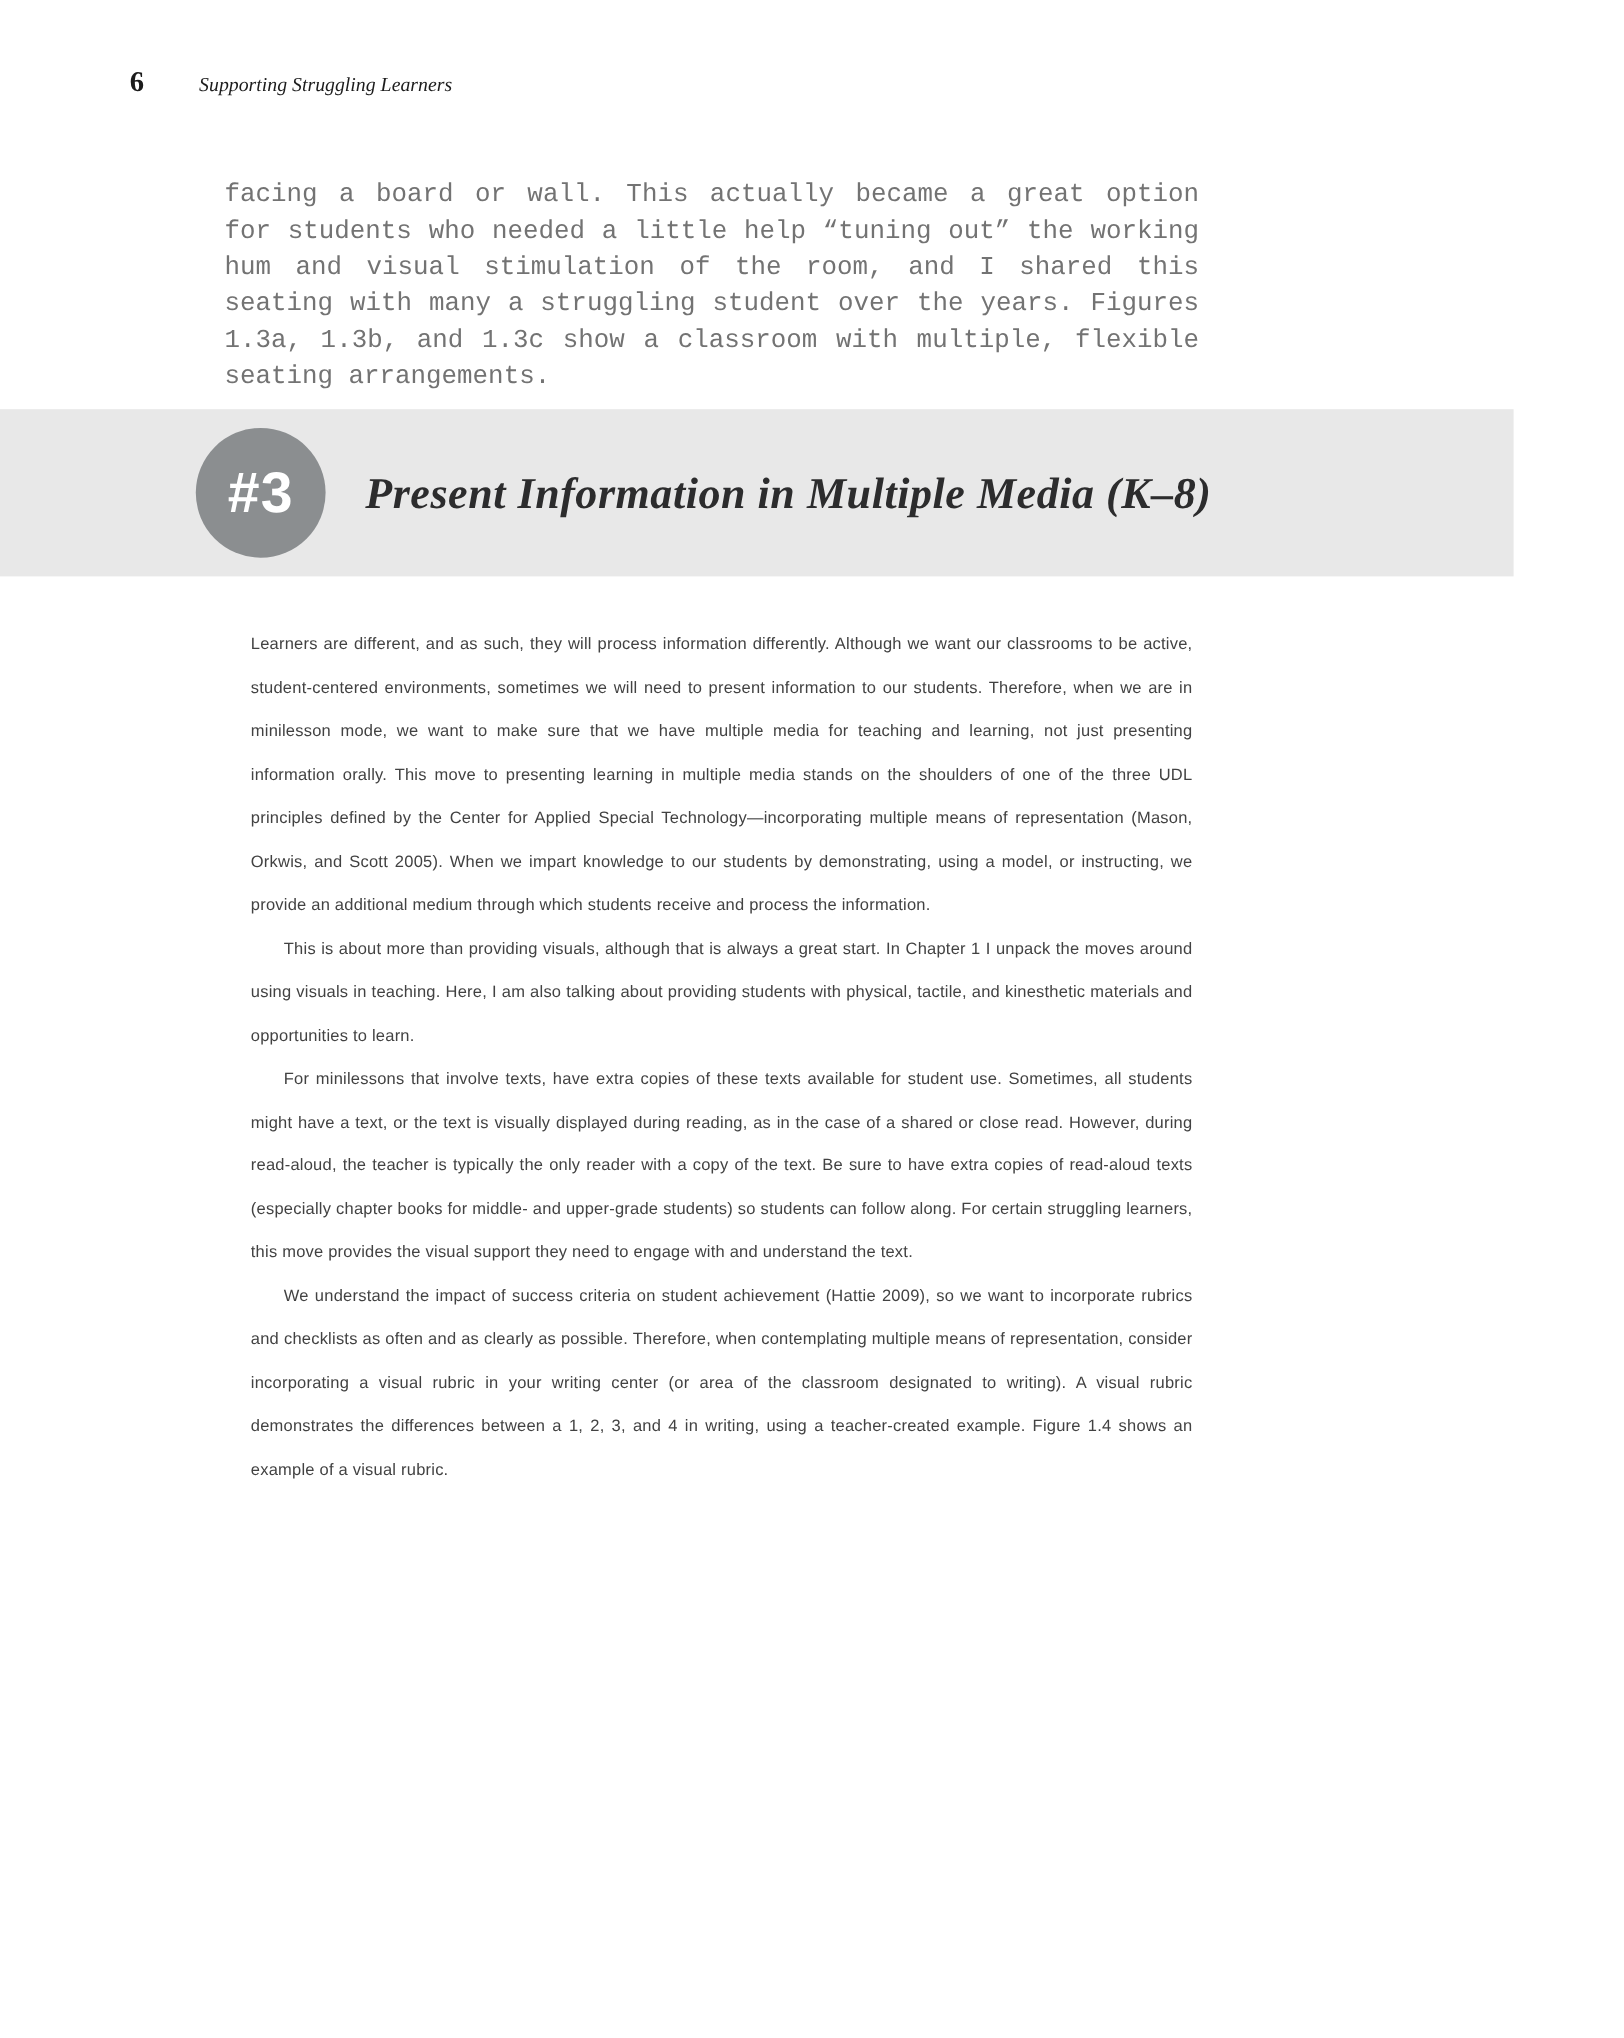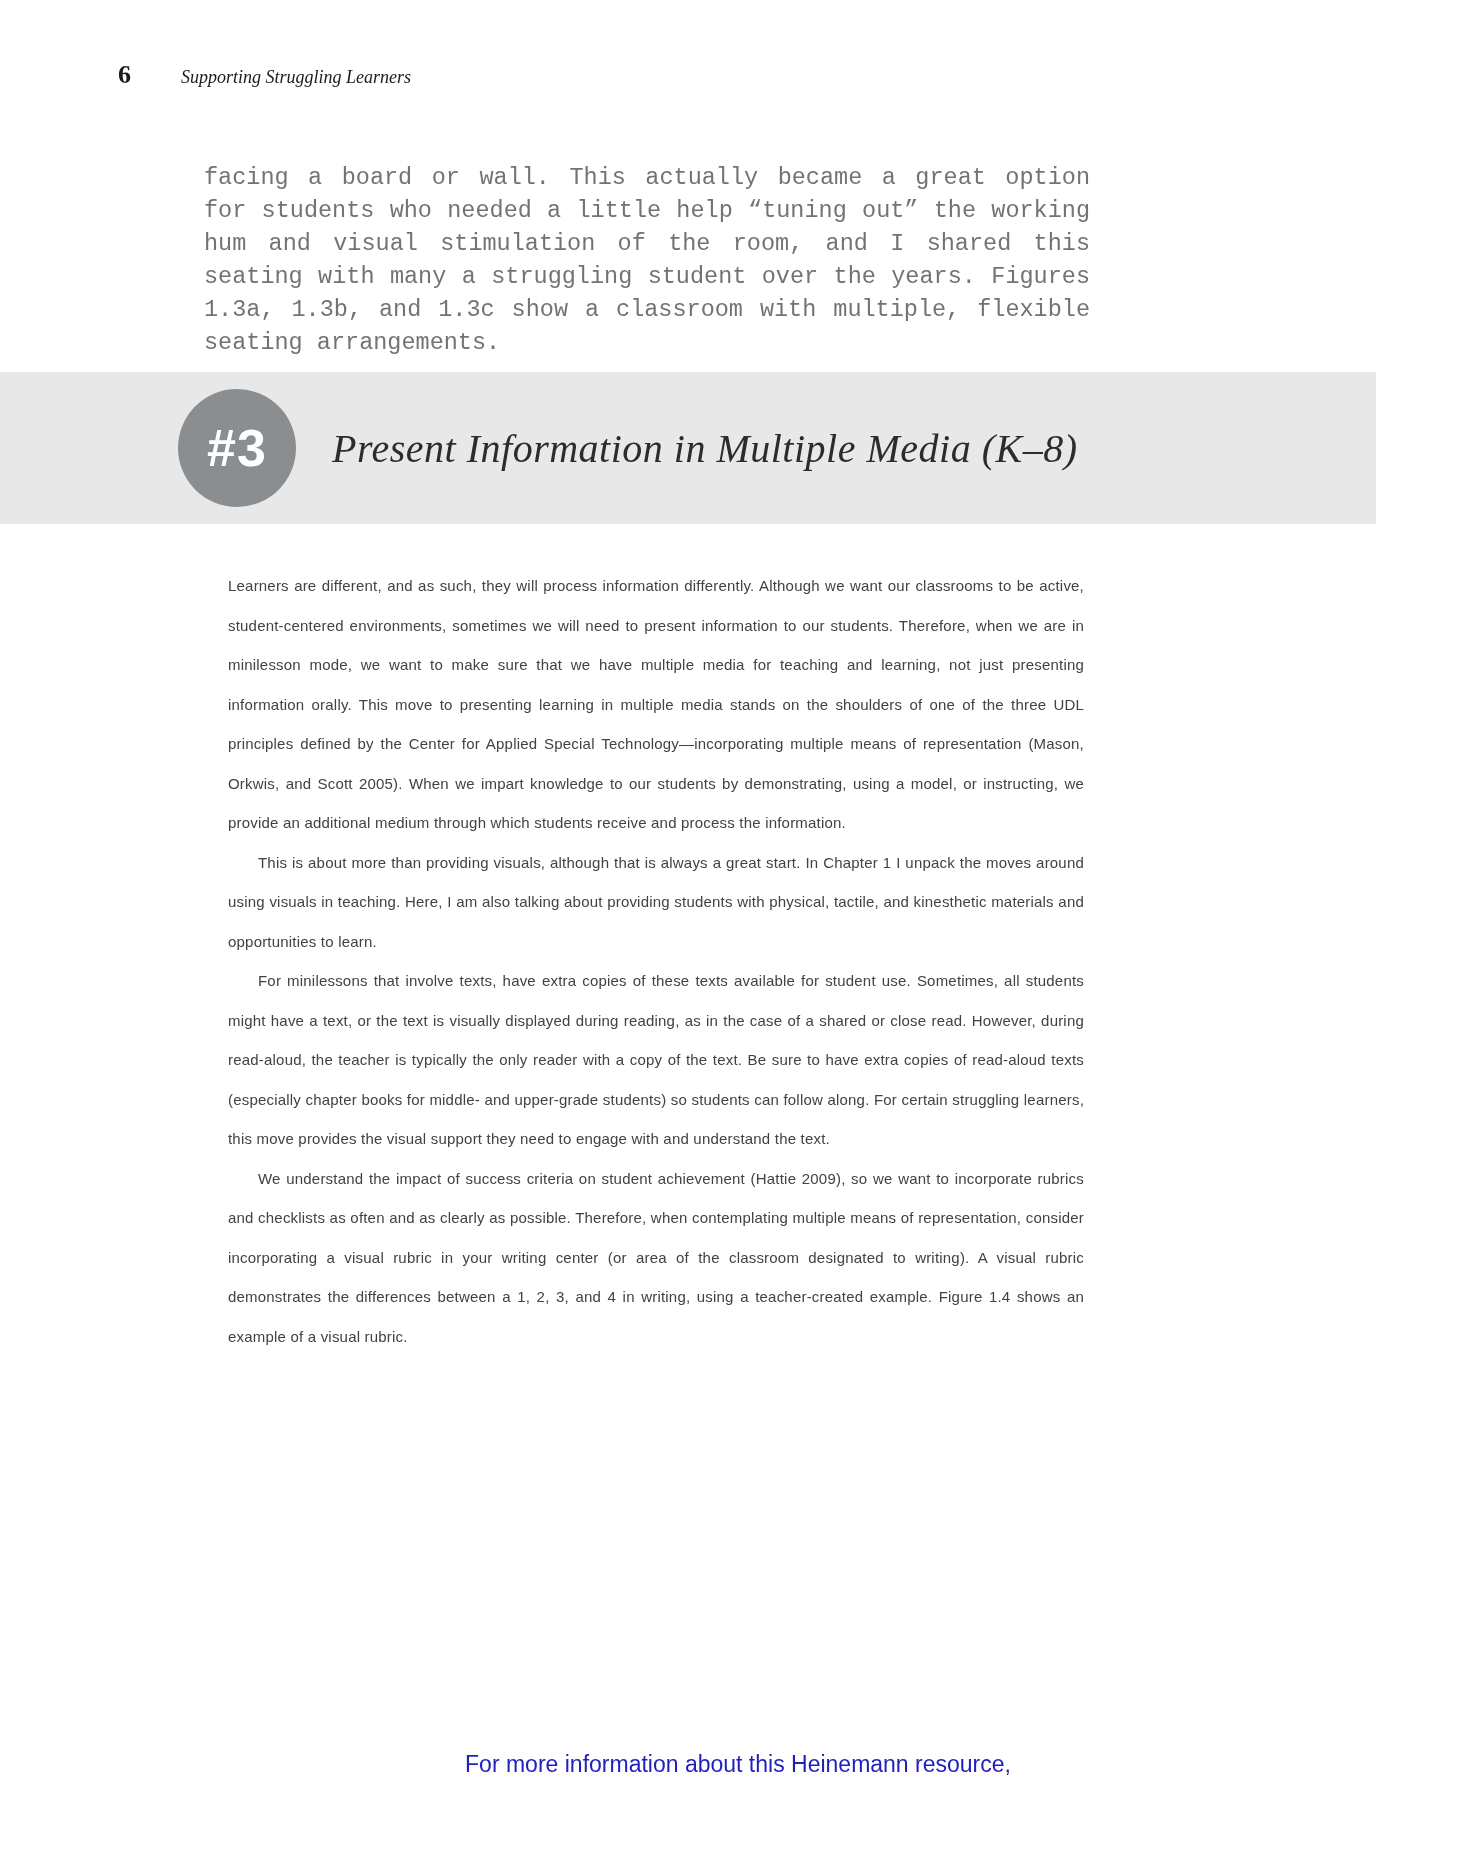--- a/index.html
+++ b/index.html
@@ -49,21 +49,21 @@
     background: var(--badge-bg); color: var(--badge-text);
     display: flex; align-items: center; justify-content: center;
     font-weight: bold; font-size: 52px;
     font-family: "Liberation Sans", sans-serif;
     letter-spacing: 1px;
   }
   .banner-title {
     position: absolute; left: 332px; top: 50%;
     transform: translateY(-50%);
     font-family: "Liberation Serif", serif;
-    font-weight: normal; font-style: italic;
+    font-weight: bold; font-style: italic;
     font-size: 40px; color: #2c2c2d; letter-spacing: 0.5px;
     white-space: nowrap;
   }
 
   .body-text {
     position: absolute; top: 566px; left: 228px; width: 856px;
     font-size: 15px; line-height: 39.5px; color: #424242;
     letter-spacing: 0.2px;
     text-align: justify;
     hyphens: manual;
@@ -97,16 +97,15 @@
   </div>
 
   <div class="body-text">
       <p class="para">Learners are different, and as such, they will process information differently. Al­though we want our classrooms to be active, student-centered environments, sometimes we will need to present information to our students. Therefore, when we are in minilesson mode, we want to make sure that we have multiple media for teaching and learning, not just presenting information orally. This move to presenting learning in multiple media stands on the shoulders of one of the three UDL principles defined by the Center for Applied Special Technology—incorpo­rating multiple means of representation (Mason, Orkwis, and Scott 2005). When we impart knowledge to our students by demonstrating, using a model, or in­structing, we provide an additional medium through which students receive and process the information.</p>
       <p class="para indent">This is about more than providing visuals, although that is always a great start. In Chapter 1 I unpack the moves around using visuals in teaching. Here, I am also talking about providing students with physical, tactile, and kinesthetic materials and opportunities to learn.</p>
       <p class="para indent">For minilessons that involve texts, have extra copies of these texts available for student use. Sometimes, all students might have a text, or the text is visually dis­played during reading, as in the case of a shared or close read. However, during read-aloud, the teacher is typically the only reader with a copy of the text. Be sure to have extra copies of read-aloud texts (especially chapter books for middle- and upper-grade students) so students can follow along. For certain struggling learners, this move provides the visual support they need to engage with and understand the text.</p>
       <p class="para indent">We understand the impact of success criteria on student achievement (Hattie 2009), so we want to incorporate rubrics and checklists as often and as clearly as possible. Therefore, when contemplating multiple means of representation, con­sider incorporating a visual rubric in your writing center (or area of the classroom designated to writing). A visual rubric demonstrates the differences between a 1, 2, 3, and 4 in writing, using a teacher-created example. Figure 1.4 shows an example of a visual rubric.</p>
     </div>
 
   <div class="footer">
-    <div class="line1">For more information about this Heinemann resource,</div>
   </div>
 
 </div>
 
 </body></html>

